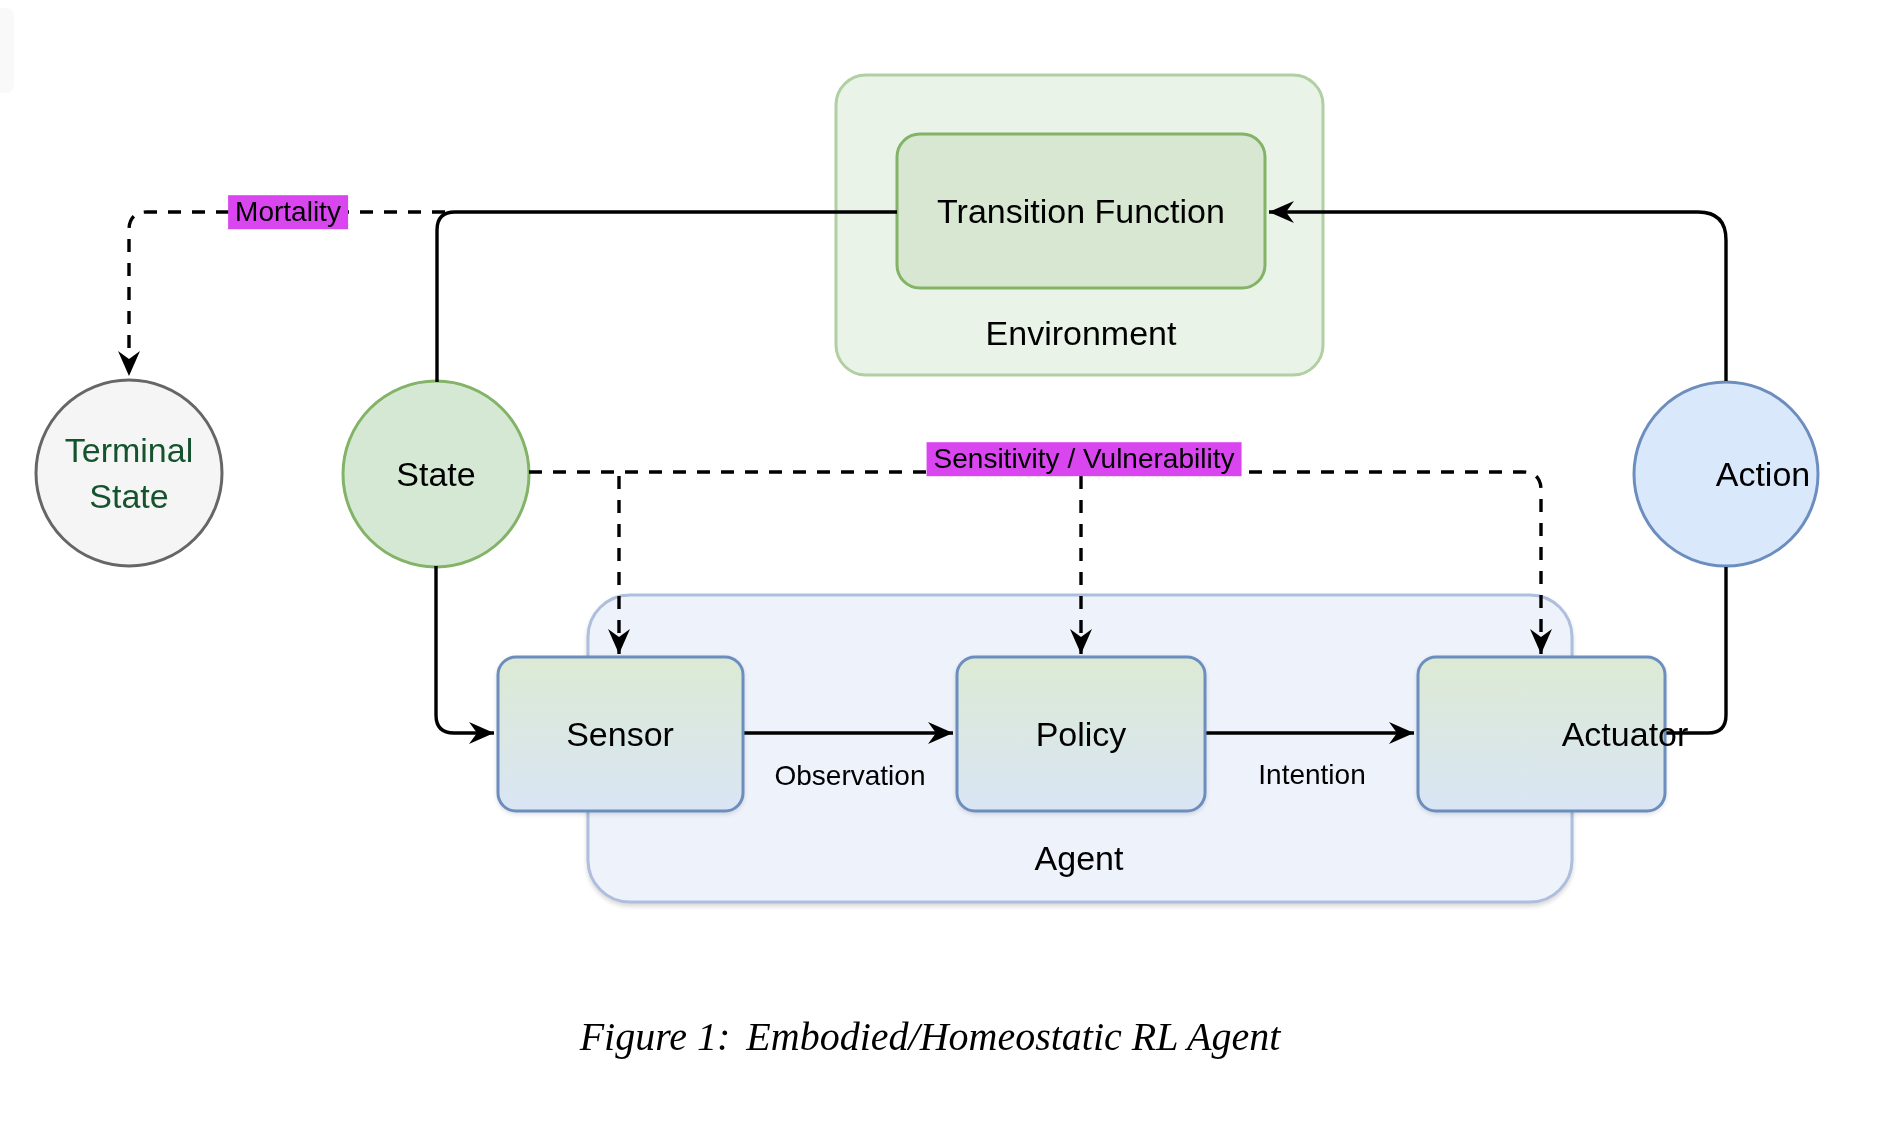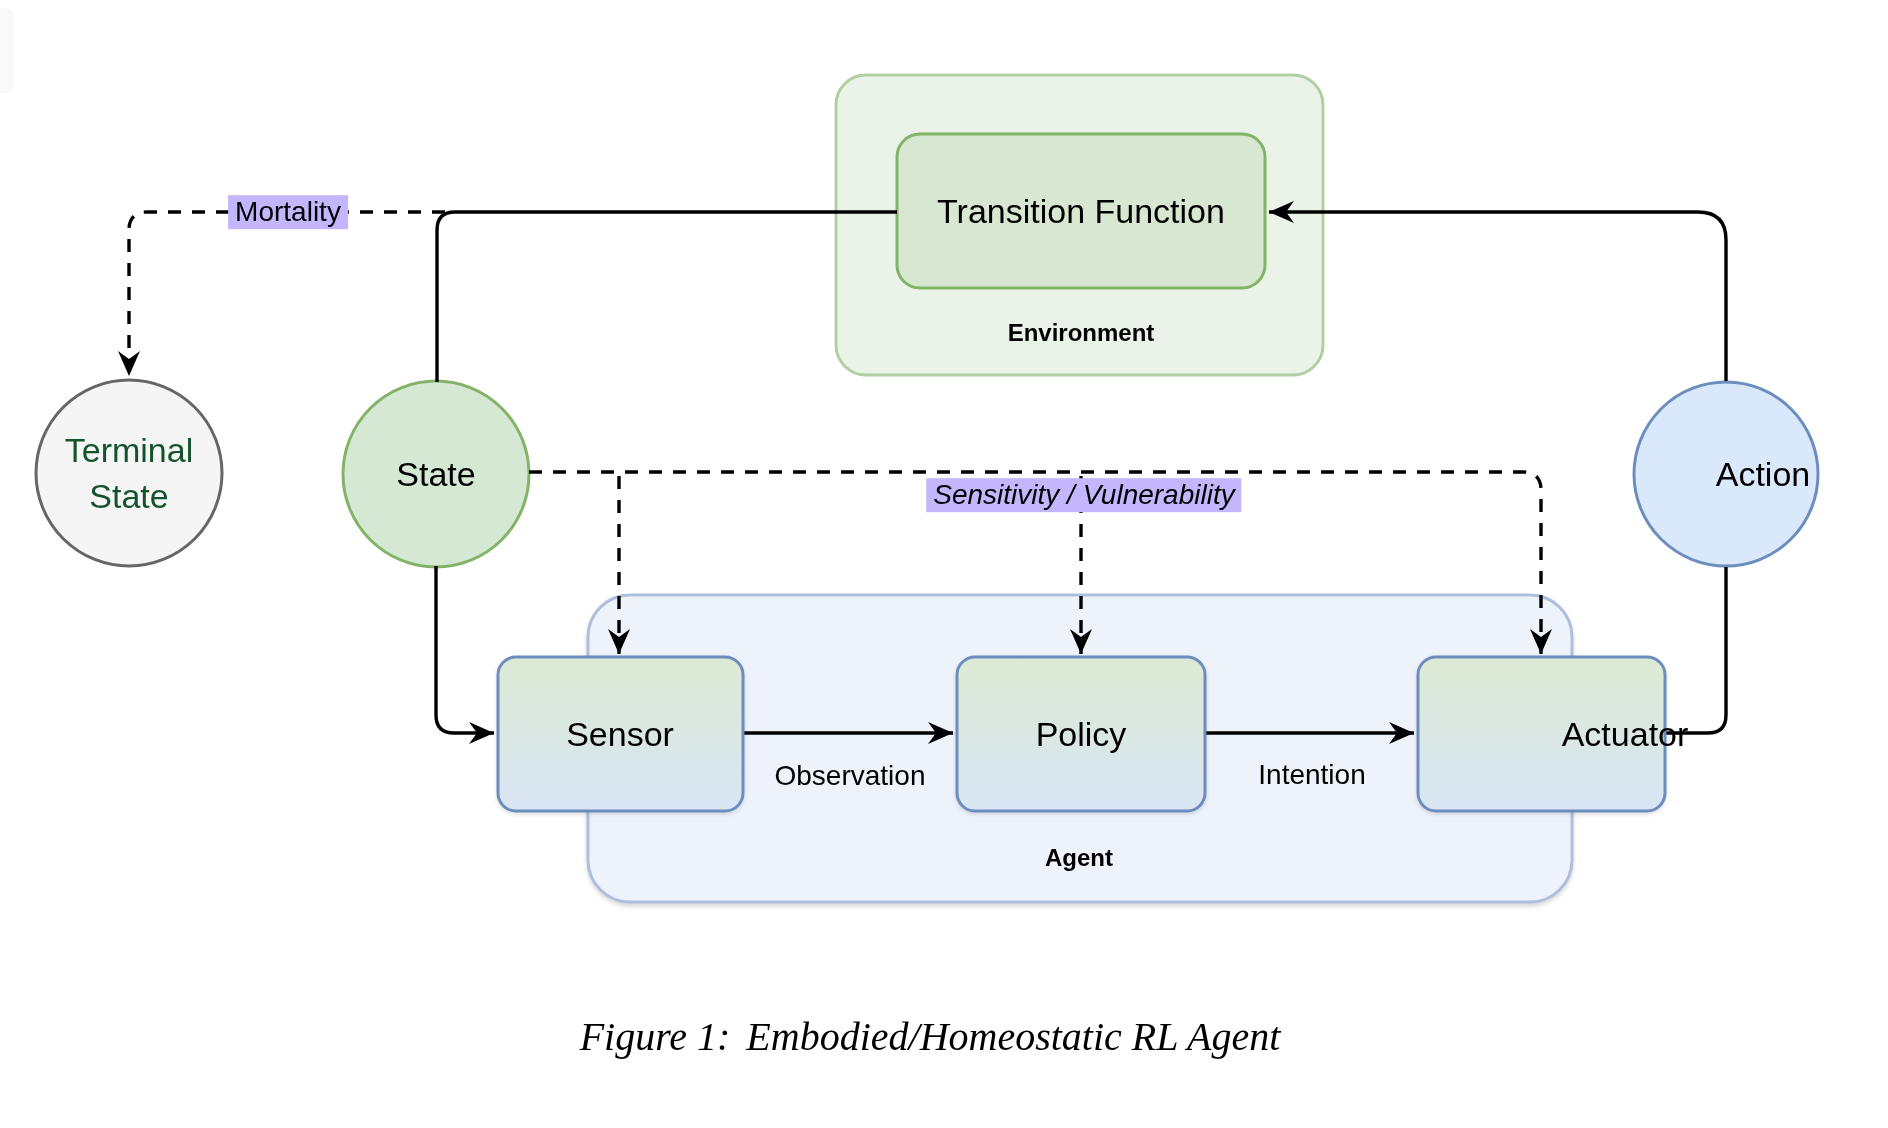--- a/index.html
+++ b/index.html
@@ -14,22 +14,22 @@
   .lbl{
     position:absolute;
     transform:translate(-50%,-50%);
     white-space:nowrap;
     color:#000;
     font-size:34px;
     line-height:1.2;
     text-align:center;
   }
   .edge-lbl{font-size:28px;}
-  .edge-lbl.on-line{background:#c4b5fd;padding:0 7px;}
-  .group-lbl{font-weight:bold;font-size:24px;}
+  .edge-lbl.on-line{background:#d946ef;padding:0 7px;}
+  .group-lbl{font-weight:normal;font-size:34px;}
   .terminal-lbl{color:#14532d;line-height:46px;}
   .caption{
     position:absolute;
     transform:translate(-50%,-50%);
     white-space:nowrap;
     font-family:"Liberation Serif","DejaVu Serif",serif;
     font-size:40px;
     color:#000;
   }
   .caption .cap-text{margin-left:16px;}
@@ -89,21 +89,21 @@
   <div class="lbl" style="left:1081px;top:734px;text-align:center;">Policy</div>
   <div class="lbl" style="left:1625px;top:734px;">Actuator</div>
   <div class="lbl" style="left:436px;top:474px;">State</div>
   <div class="lbl" style="left:1726px;top:474px;margin-left:37px;">Action</div>
   <div class="lbl terminal-lbl" style="left:129px;top:473px;">
     <div>Terminal</div>
     <div>State</div>
   </div>
 
   <div class="lbl edge-lbl on-line" style="left:288px;top:212px;">Mortality</div>
-  <div class="lbl edge-lbl on-line" style="left:1084px;top:495px;font-style:italic;">Sensitivity / Vulnerability</div>
+  <div class="lbl edge-lbl on-line" style="left:1084px;top:459px;">Sensitivity / Vulnerability</div>
   <div class="lbl edge-lbl" style="left:850px;top:776px;">Observation</div>
   <div class="lbl edge-lbl" style="left:1312px;top:775px;">Intention</div>
 
   <div class="caption" style="left:930px;top:1036px;font-style:italic;">
     <span class="cap-prefix">Figure 1:</span><span class="cap-text">Embodied/Homeostatic RL Agent</span>
   </div>
 
 </div>
 
 </body></html>

